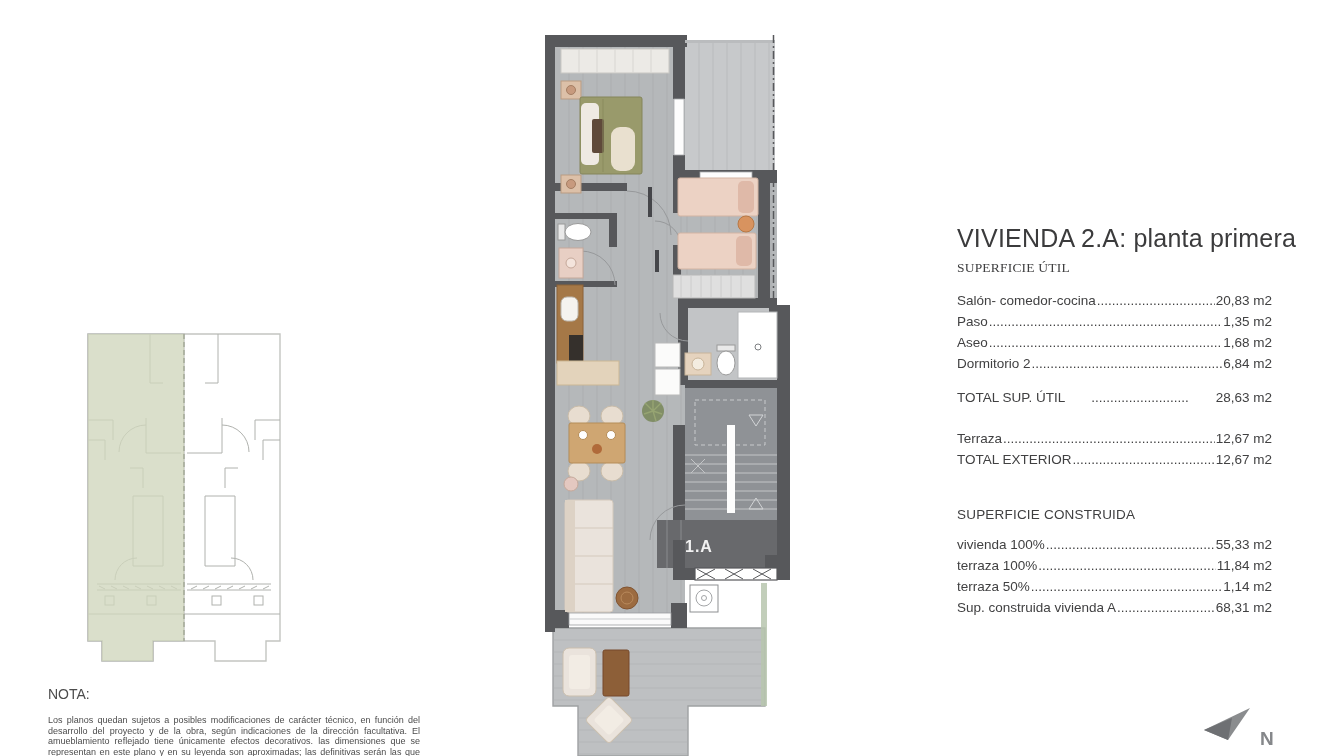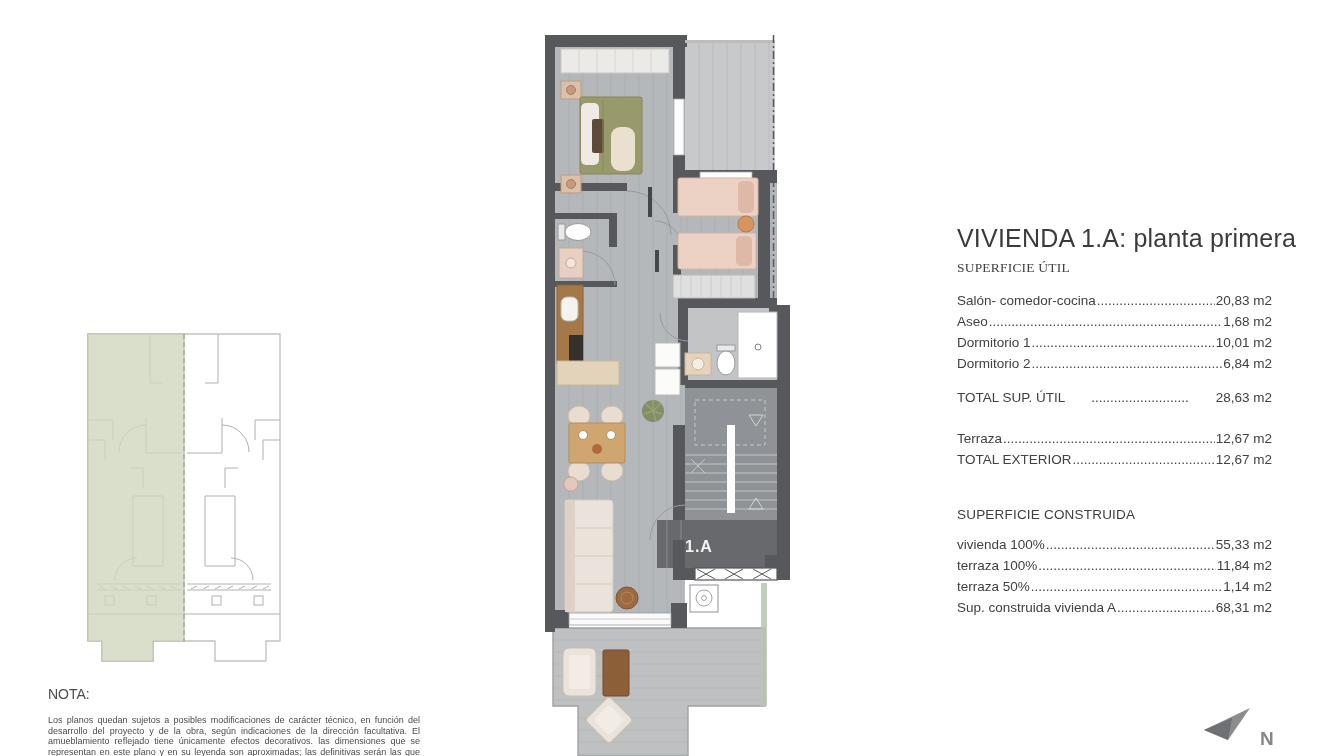--- a/index.html
+++ b/index.html
@@ -237,38 +237,38 @@
       <rect x="24" y="620" width="21" height="34" rx="3" fill="#f2ece4"></rect>
       <rect x="58" y="615" width="26" height="46" rx="2" fill="#8d5f38" stroke="#76492a"></rect>
       <g transform="translate(64,685) rotate(45)">
         <rect x="-17" y="-17" width="34" height="34" rx="4" fill="#eae3dc" stroke="#cbbfae"></rect>
         <rect x="-11" y="-11" width="22" height="22" rx="3" fill="#f2ece4"></rect>
       </g>
     </g>
   </svg>
 
   <div class="info">
-    <div class="title">VIVIENDA 1.A: planta primera</div>
+    <div class="title">VIVIENDA 2.A: planta primera</div>
     <div class="sub">SUPERFICIE ÚTIL</div>
 
     <div class="tbl">
       <div class="row">
         <span class="lbl">Salón- comedor-cocina</span>
           <span class="leader"></span>
           <span class="val">20,83 m2</span>
       </div>
       <div class="row">
+        <span class="lbl">Paso</span>
+          <span class="leader"></span>
+          <span class="val">1,35 m2</span>
+      </div>
+      <div class="row">
         <span class="lbl">Aseo</span>
           <span class="leader"></span>
           <span class="val">1,68 m2</span>
-      </div>
-      <div class="row">
-        <span class="lbl">Dormitorio 1</span>
-          <span class="leader"></span>
-          <span class="val">10,01 m2</span>
       </div>
       <div class="row">
         <span class="lbl">Dormitorio 2</span>
           <span class="leader"></span>
           <span class="val">6,84 m2</span>
       </div>
     </div>
 
     <div class="row gap13">
       <span class="lbl">TOTAL SUP. ÚTIL</span>

